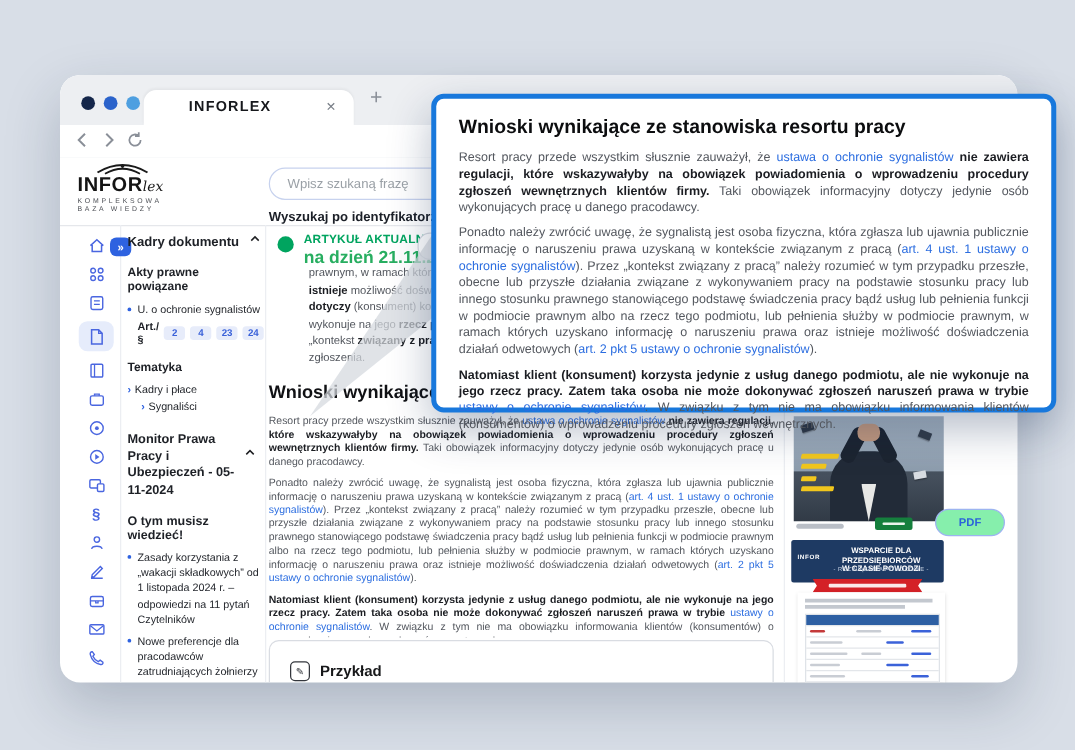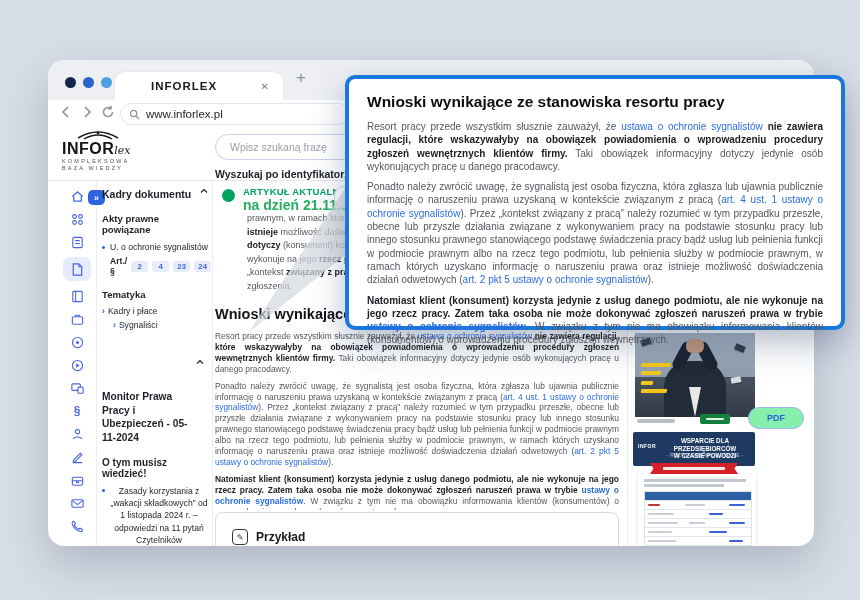--- a/index.html
+++ b/index.html
@@ -56,21 +56,21 @@
   .artrow{display:flex;align-items:center;gap:4px;margin-top:4px;padding-left:8px;}
   .artlbl{font-size:8.6px;font-weight:700;}
   .chip{min-width:11px;padding:1px 3px;background:#e7ecfa;color:#3b62d9;font-size:7.8px;font-weight:700;
         border-radius:3px;text-align:center;}
   .topic{font-size:8.6px;margin-top:6px;}
   .topic .gt{color:#2e62e0;font-weight:700;margin-right:3px;}
   .topic.sub{margin-left:11px;margin-top:4px;}
   .pmonitor{font-size:10.2px;font-weight:700;line-height:13.5px;margin-top:15px;display:flex;}
   .pmonitor .caret{margin-left:2px;margin-top:14px;}
   .pknow{font-size:10px;font-weight:700;margin-top:13px;}
-  .pbull{font-size:8.6px;line-height:12.2px;margin-top:6px;position:relative;padding-left:8px;color:#26292f;text-align:center;}
+  .pbull{font-size:8.6px;line-height:12.2px;margin-top:6px;position:relative;padding-left:8px;color:#26292f;}
   .pbull::before{content:"";position:absolute;left:0;top:4px;width:3px;height:3px;border-radius:50%;background:#2e62e0;}
   
   .statusrow{position:absolute;left:167px;top:126px;}
   .gdot{position:absolute;left:7px;top:3px;width:13px;height:13px;border-radius:50%;background:#00a45f;}
   .stat1{position:absolute;left:28px;top:0;font-size:9.5px;font-weight:800;color:#00a45f;white-space:nowrap;letter-spacing:.2px;}
   .stat2{position:absolute;left:28px;top:11px;font-size:14px;font-weight:700;color:#27ae60;white-space:nowrap;}
   .statpill{position:absolute;left:286px;top:126px;width:66px;height:20px;border:1px solid #d7dbe2;border-radius:10px;background:#fff;}
   .fragment{position:absolute;left:199px;top:152px;width:372px;overflow:hidden;}
   .frag-line{font-size:9px;line-height:13.5px;white-space:nowrap;position:relative;}
   .frag-line.dotted{padding-left:0;}
@@ -78,21 +78,21 @@
   .art-heading{position:absolute;left:167px;top:246px;font-size:14.5px;font-weight:800;color:#101114;white-space:nowrap;}
   .art-body{position:absolute;left:167px;top:271px;width:404px;height:179px;overflow:hidden;}
   .art-p{font-size:8.4px;line-height:10.9px;text-align:justify;margin:0 0 6px 0;}
   .example{position:absolute;left:167px;top:452px;width:402px;height:48px;border:1.5px solid #d9dce2;border-radius:8px;
            display:flex;align-items:center;}
   .exicon{margin-left:16px;width:14px;height:14px;border:1.4px solid #33363c;border-radius:4px;
           display:flex;align-items:center;justify-content:center;font-size:8px;color:#33363c;}
   .exlabel{margin-left:8px;font-size:12px;font-weight:700;color:#17181a;}
   
   .run.n{color:#53575e;} .run.b{color:#1b1d22;font-weight:700;}
-  .run.l{color:#2b6de0;} .run.lb{color:#2b6de0;font-weight:700;}
+  .run.l{color:#2b6de0;} .run.lb{color:#2b6de0;font-weight:400;}
   
   .photo{position:absolute;left:587px;top:273px;width:120px;height:84px;overflow:hidden;
          background:linear-gradient(180deg,#a9b6c3 0%,#8d9dae 52%,#47525f 53%,#313a46 100%);}
   .suit{position:absolute;left:29px;bottom:0;width:62px;height:56px;background:#222b38;border-radius:26px 26px 0 0;}
   .shirt{position:absolute;left:54px;bottom:0;width:12px;height:30px;background:#e8e8e6;clip-path:polygon(0 0,100% 0,50% 100%);}
   .arm{position:absolute;width:12px;height:30px;background:#1c2430;border-radius:5px;}
   .armL{left:42px;top:8px;transform:rotate(28deg);} .armR{left:66px;top:8px;transform:rotate(-28deg);}
   .hands{position:absolute;left:51px;top:6px;width:18px;height:14px;background:#c3997f;border-radius:6px;}
   .paper{position:absolute;background:#d8dde2;width:10px;height:6px;box-shadow:0 1px 1px rgba(0,0,0,.3);}
   .pp1{left:6px;top:6px;transform:rotate(-18deg);background:#2e3744;}
@@ -154,27 +154,20 @@
             <path d="M10 3 5 8l5 5" fill="none" stroke="#8a8f98" stroke-width="1.6"></path>
           </svg></span>
       <span class="navic" style="left:31px;">
         <svg width="16" height="16" viewBox="0 0 16 16">
             <path d="M6 3l5 5-5 5" fill="none" stroke="#8a8f98" stroke-width="1.6"></path>
           </svg></span>
       <span class="navic" style="left:52px;">
         <svg width="16" height="16" viewBox="0 0 16 16">
             <path d="M12.5 8a4.5 4.5 0 1 1-1.4-3.2M11 1.8v3h-3" fill="none" stroke="#8a8f98" stroke-width="1.4"></path>
           </svg></span>
-      <div class="urlpill">
-        <svg width="11" height="11" viewBox="0 0 12 12">
-            <circle cx="5" cy="5" r="3.4" fill="none" stroke="#8a8f98" stroke-width="1.3"></circle>
-            <path d="M7.6 7.6 11 11" stroke="#8a8f98" stroke-width="1.3"></path>
-          </svg>
-        <span class="urltext">www.inforlex.pl</span>
-      </div>
     </div>
 
     <div class="siteheader">
       <div class="logo">
         <svg class="wings" width="44" height="11" viewBox="0 0 44 11">
           <path d="M2 9 Q22 -3 42 9" fill="none" stroke="#1a1a1a" stroke-width="1.6"></path>
           <path d="M8 10 Q22 2 36 10" fill="none" stroke="#1a1a1a" stroke-width="1.4"></path>
           <circle cx="22" cy="4" r="1.3" fill="#1a1a1a"></circle>
         </svg>
         <div><span class="logo-main">INFOR</span><span class="logo-lex">lex</span></div>
@@ -297,21 +290,21 @@
         <span class="artlbl">Art./§</span>
         <span class="chip">2</span>
         <span class="chip">4</span>
         <span class="chip">23</span>
         <span class="chip">24</span>
       </div>
       <div class="psec">Tematyka</div>
       <div class="topic"><span class="gt">›</span><span>Kadry i płace</span></div>
       <div class="topic sub"><span class="gt">›</span><span>Sygnaliści</span></div>
       <div class="pmonitor">
-        <span style="width:92px;margin-top:45px;">Monitor Prawa Pracy i Ubezpieczeń - 05-11-2024</span>
+        <span style="width:92px;">Monitor Prawa Pracy i Ubezpieczeń - 05-11-2024</span>
         <span class="caret">
             <svg width="8" height="6" viewBox="0 0 8 6">
               <path d="M1 4.5 4 1.5 7 4.5" fill="none" stroke="#202124" stroke-width="1.2"></path>
             </svg>
           </span>
       </div>
       <div class="pknow">O tym musisz wiedzieć!</div>
       <div class="pbull">Zasady korzystania z „wakacji składkowych” od 1 listopada 2024 r. – odpowiedzi na 11 pytań Czytelników</div>
       <div class="pbull">Nowe preferencje dla pracodawców zatrudniających żołnierzy TSW i AR</div>
 

